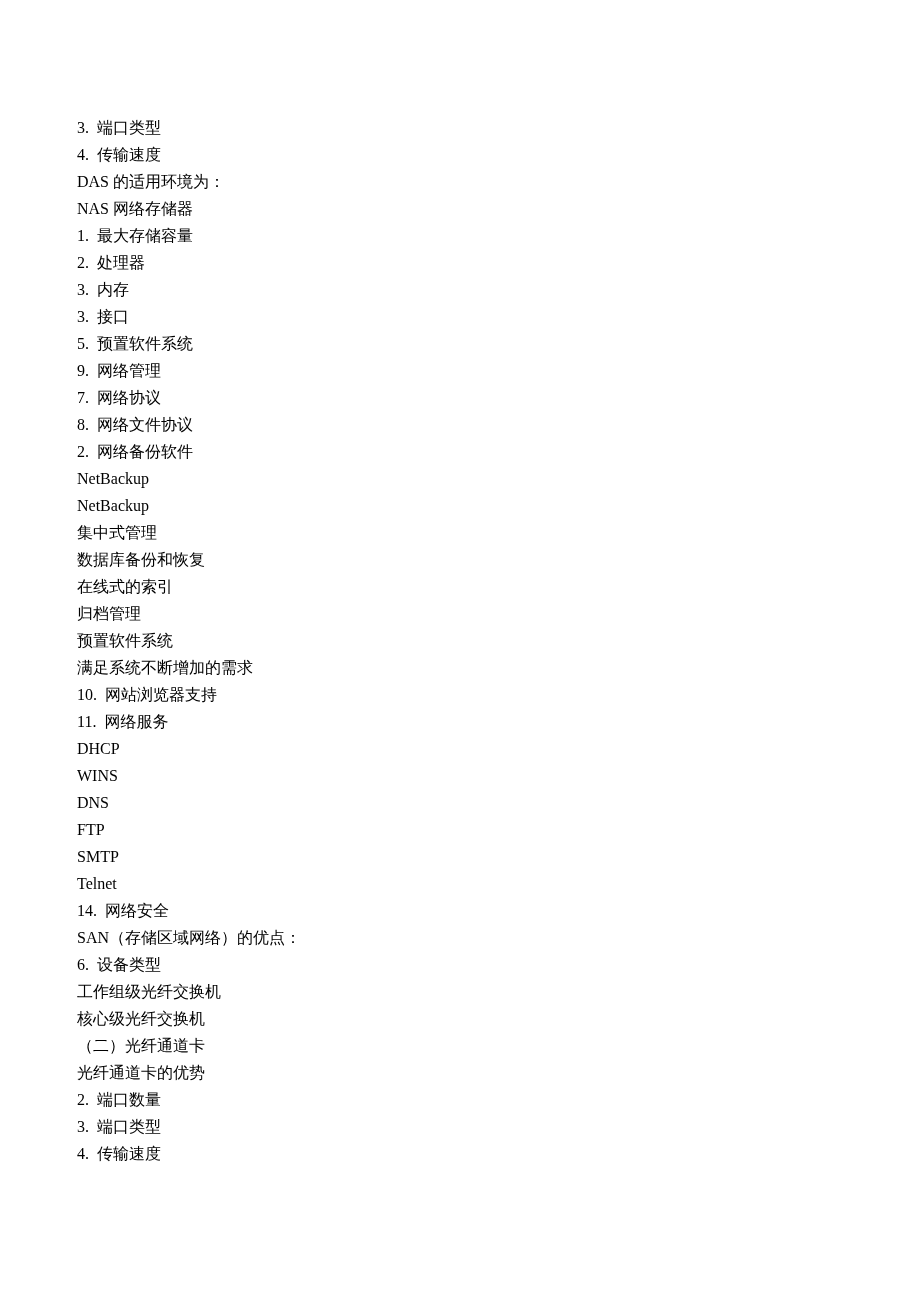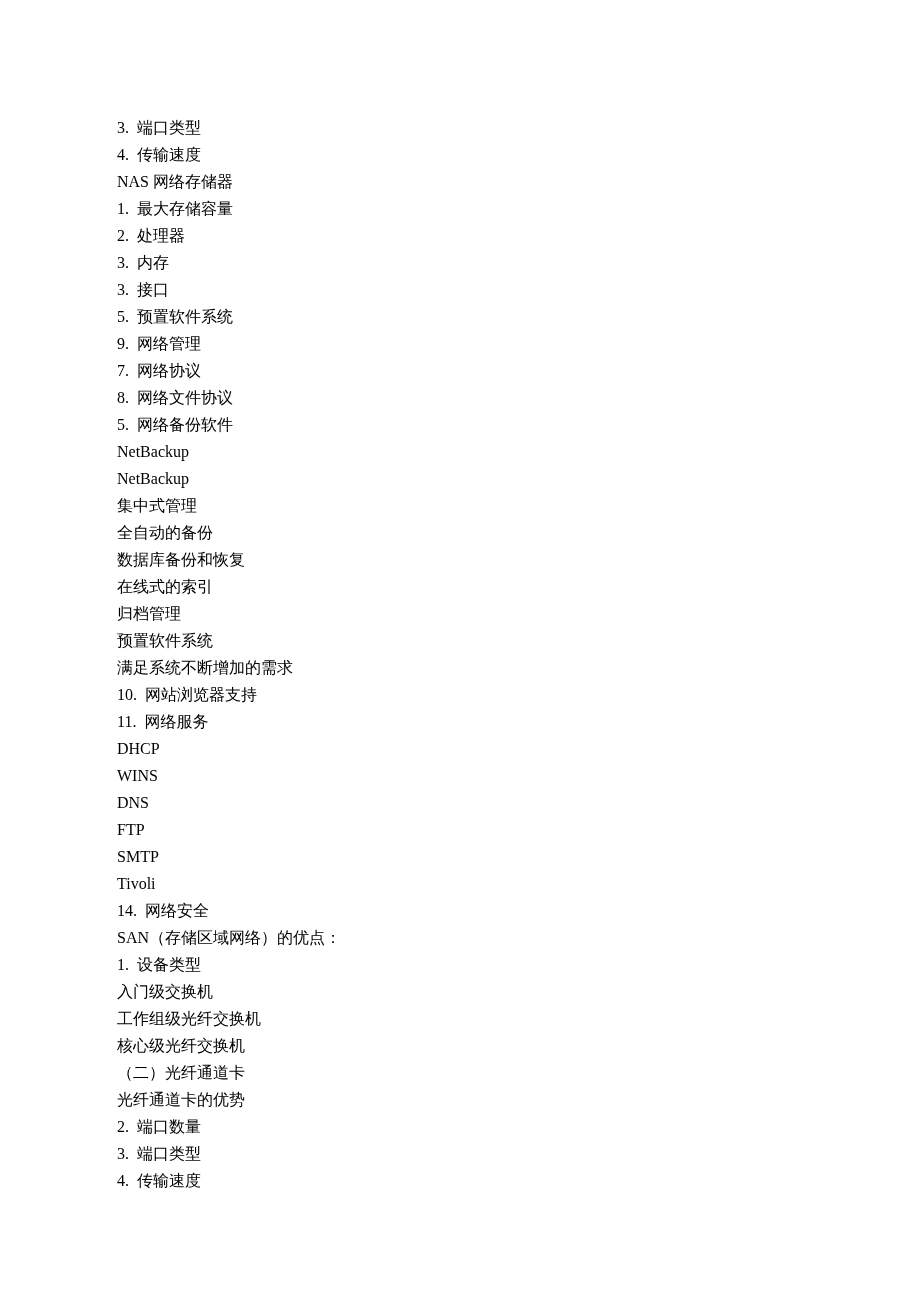--- a/index.html
+++ b/index.html
@@ -6,65 +6,64 @@
     margin: 0;
     padding: 0;
     background: #ffffff;
     font-family: "SimSun", "Times New Roman", serif;
     color: #000000;
   }
   .page {
     width: 920px;
     min-height: 1302px;
     box-sizing: border-box;
-    padding: 114px 0 0 117px;
+    padding: 114px 0 0 77px;
     font-size: 16px;
     line-height: 27px;
   }
   .line {
     white-space: pre;
   }
 </style>
 </head>
 <body>
 
 <div class="page">
   <div class="line">3.  端口类型</div>
   <div class="line">4.  传输速度</div>
+  <div class="line">DAS 的适用环境为：</div>
   <div class="line">NAS 网络存储器</div>
   <div class="line">1.  最大存储容量</div>
   <div class="line">2.  处理器</div>
   <div class="line">3.  内存</div>
   <div class="line">3.  接口</div>
   <div class="line">5.  预置软件系统</div>
   <div class="line">9.  网络管理</div>
   <div class="line">7.  网络协议</div>
   <div class="line">8.  网络文件协议</div>
-  <div class="line">5.  网络备份软件</div>
+  <div class="line">2.  网络备份软件</div>
   <div class="line">NetBackup</div>
   <div class="line">NetBackup</div>
   <div class="line">集中式管理</div>
-  <div class="line">全自动的备份</div>
   <div class="line">数据库备份和恢复</div>
   <div class="line">在线式的索引</div>
   <div class="line">归档管理</div>
   <div class="line">预置软件系统</div>
   <div class="line">满足系统不断增加的需求</div>
   <div class="line">10.  网站浏览器支持</div>
   <div class="line">11.  网络服务</div>
   <div class="line">DHCP</div>
   <div class="line">WINS</div>
   <div class="line">DNS</div>
   <div class="line">FTP</div>
   <div class="line">SMTP</div>
-  <div class="line">Tivoli</div>
+  <div class="line">Telnet</div>
   <div class="line">14.  网络安全</div>
   <div class="line">SAN（存储区域网络）的优点：</div>
-  <div class="line">1.  设备类型</div>
-  <div class="line">入门级交换机</div>
+  <div class="line">6.  设备类型</div>
   <div class="line">工作组级光纤交换机</div>
   <div class="line">核心级光纤交换机</div>
   <div class="line">（二）光纤通道卡</div>
   <div class="line">光纤通道卡的优势</div>
   <div class="line">2.  端口数量</div>
   <div class="line">3.  端口类型</div>
   <div class="line">4.  传输速度</div>
 </div>
 
 </body></html>

